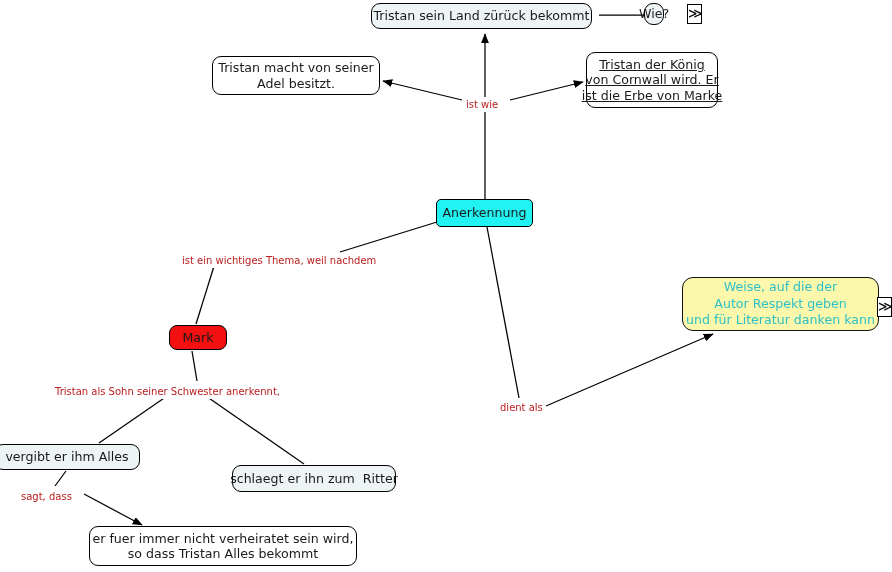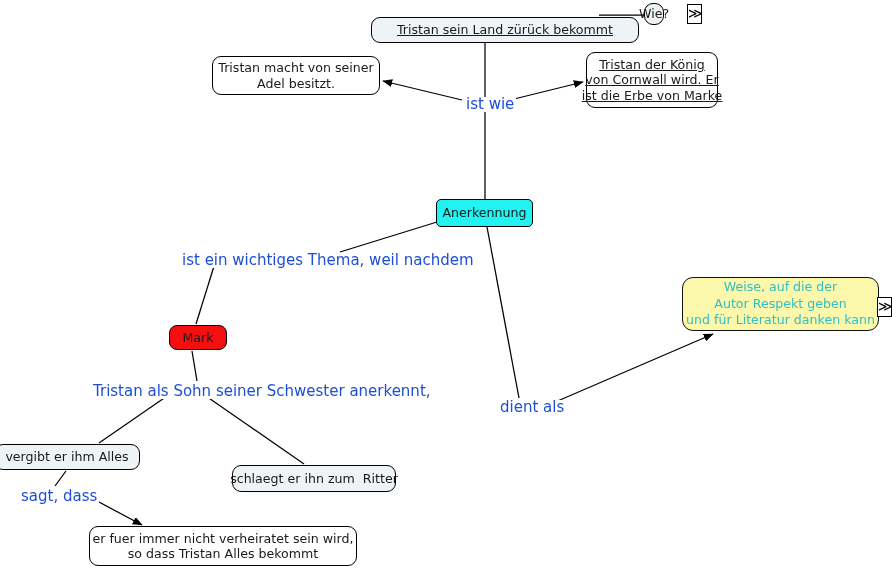--- a/index.html
+++ b/index.html
@@ -46,23 +46,23 @@
   .node.red    { background: #f41010; border-width: 1.6px; border-radius: 8px; }
   .node.note   {
     background: #fbf7ab;
     border-color: #111111;
     color: #2fc0c7;
     border-radius: 11px;
     line-height: 16.5px;
   }
   .label {
     position: absolute;
-    font-size: 15px;
+    font-size: 10px;
     line-height: 15px;
-    color: #1d4ed8;
+    color: #b91c1c;
     white-space: pre;
     background: #ffffff;
     padding: 0 2px;
     z-index: 2;
   }
   .chev {
     position: absolute;
     box-sizing: border-box;
     width: 15px;
     height: 20px;
@@ -99,42 +99,42 @@
         <path d="M 170 394 L 99 443"></path>
         <path d="M 203 394 L 304 464"></path>
         <path d="M 66 471 L 55 486"></path>
         <path d="M 84 494 L 142 525" marker-end="url(#arrowhead)"></path>
         <path d="M 487 227 L 519 398"></path>
         <path d="M 546 406 L 713 334" marker-end="url(#arrowhead)"></path>
       </g>
   </svg>
 
   <div id="node-layer">
-      <div class="node tint" style="left: 371px; top: 17px; width: 268px; height: 26px; text-decoration: underline;">Tristan sein Land zürück bekommt</div>
+      <div class="node tint" style="left: 371px; top: 3px; width: 221px; height: 26px;">Tristan sein Land zürück bekommt</div>
       <div class="node tint" style="left: 644px; top: 3px; width: 20px; height: 22px;">Wie?</div>
       <div class="node plain" style="left: 212px; top: 56px; width: 168px; height: 39px;">Tristan macht von seiner
 Adel besitzt.</div>
       <div class="node plain" style="left: 586px; top: 52px; width: 132px; height: 56px; text-decoration: underline;">Tristan der König
 von Cornwall wird. Er
 ist die Erbe von Marke</div>
       <div class="node cyan" style="left: 436px; top: 199px; width: 97px; height: 28px;">Anerkennung</div>
       <div class="node red" style="left: 169px; top: 325px; width: 58px; height: 25px;">Mark</div>
       <div class="node note" style="left: 682px; top: 277px; width: 197px; height: 54px;">Weise, auf die der
 Autor Respekt geben
 und für Literatur danken kann</div>
       <div class="node tint" style="left: -6px; top: 444px; width: 146px; height: 26px;">vergibt er ihm Alles</div>
       <div class="node tint" style="left: 232px; top: 465px; width: 164px; height: 27px;">schlaegt er ihn zum  Ritter</div>
       <div class="node plain" style="left: 89px; top: 526px; width: 268px; height: 40px;">er fuer immer nicht verheiratet sein wird,
 so dass Tristan Alles bekommt</div>
     </div>
   <div id="label-layer">
       <div class="label" style="left: 464px; top: 97px;">ist wie</div>
       <div class="label" style="left: 180px; top: 253px;">ist ein wichtiges Thema, weil nachdem</div>
       <div class="label" style="left: 498px; top: 400px;">dient als</div>
-      <div class="label" style="left: 53px; top: 384px; margin-left: 38px;">Tristan als Sohn seiner Schwester anerkennt,</div>
+      <div class="label" style="left: 53px; top: 384px;">Tristan als Sohn seiner Schwester anerkennt,</div>
       <div class="label" style="left: 19px; top: 489px;">sagt, dass</div>
     </div>
   <div id="chevron-layer">
       <div class="chev" style="left: 687px; top: 4px;">≫</div>
       <div class="chev" style="left: 877px; top: 297px;">≫</div>
     </div>
 
 </div>
 
 </body></html>

